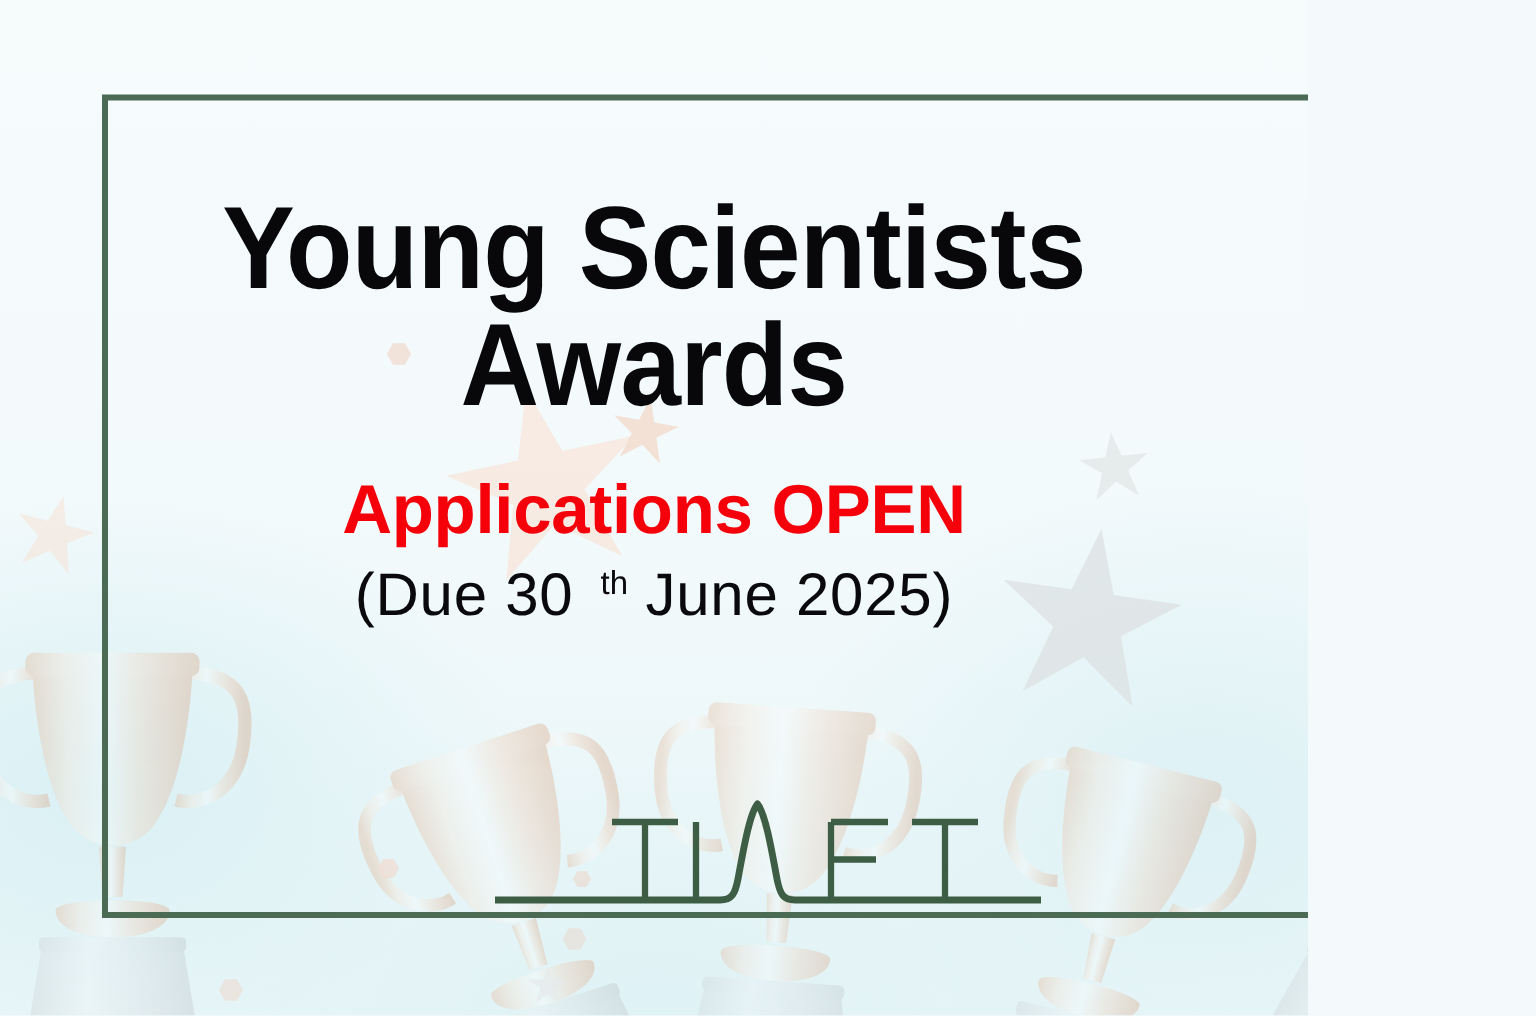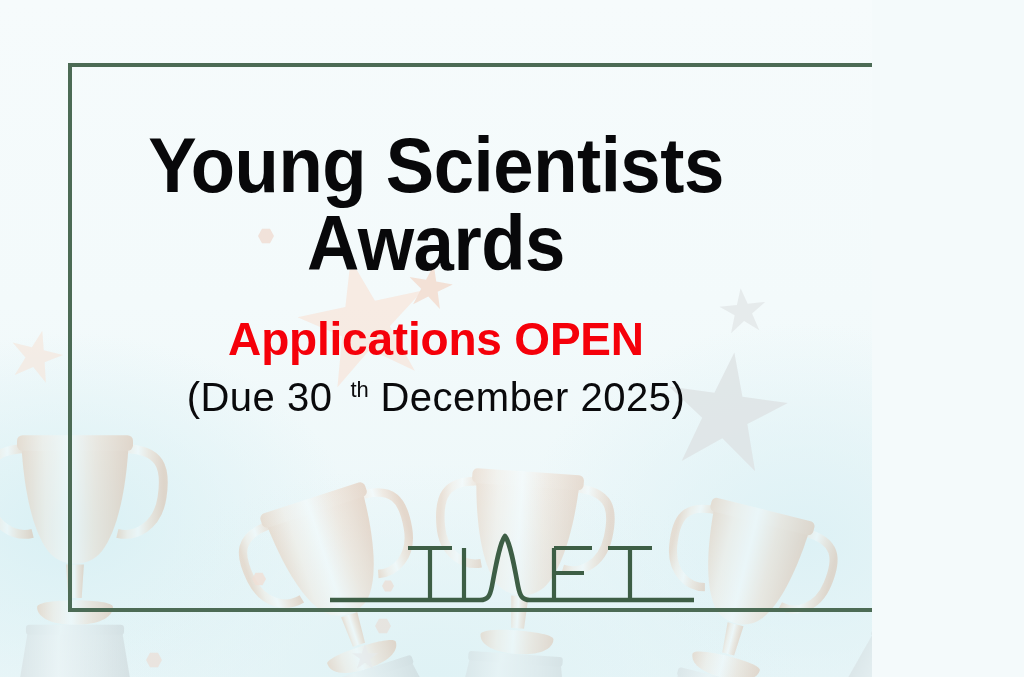--- a/index.html
+++ b/index.html
@@ -259,21 +259,21 @@
       </div>
   </div>
 
   <div class="frame"></div>
 
   <div class="headline">Young Scientists Awards</div>
 
   <div class="subline">Applications OPEN</div>
 
   <div class="dueline">
-    <span>(Due 30</span><sup>th</sup><span> December 2025)</span>
+    <span>(Due 30</span><sup>th</sup><span> June 2025)</span>
   </div>
 
   <div class="logo">
     <svg viewBox="0 0 364 84" xmlns="http://www.w3.org/2000/svg" aria-hidden="true">
       <g fill="none" stroke="#3d5e45" stroke-width="4.2" stroke-linecap="butt">
 
         <path d="M0,72 L150,72 C158,72 160,68 162,58 C166,36 170,14 175,8
                  C180,14 184,36 188,58 C190,68 192,72 200,72 L364,72" stroke-width="4.6" stroke-linejoin="round"></path>
 
         <path d="M78,20 L122,20 M100,20 L100,72"></path>

